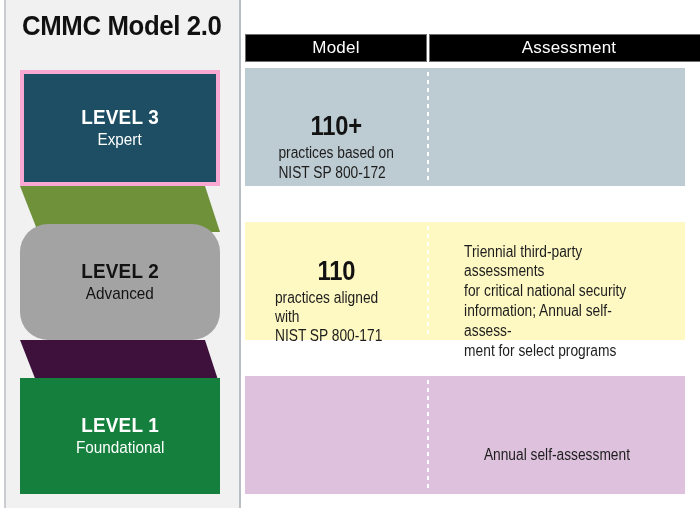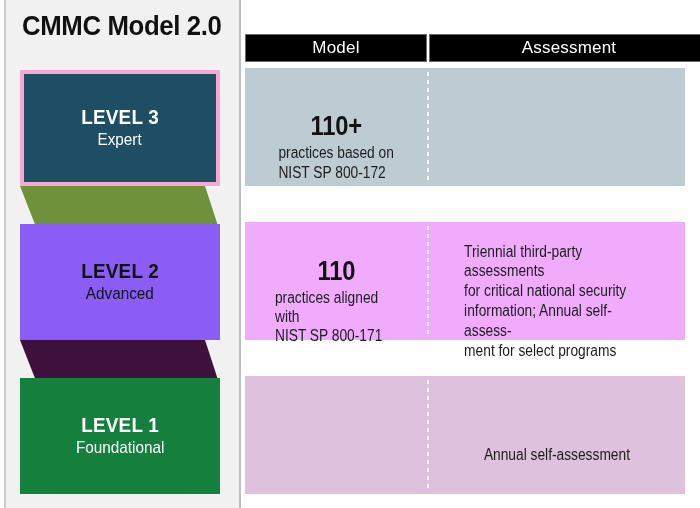--- a/index.html
+++ b/index.html
@@ -213,36 +213,36 @@
     <div class="level-name">LEVEL 3</div>
     <div class="level-desc">Expert</div>
   </div>
 
   <div class="fold" style="top:186px; height:46px;">
     <svg width="200" height="46" viewBox="0 0 200 46">
       <polygon points="0,0 185,0 200,46 18,46" fill="#6f9139"></polygon>
     </svg>
   </div>
 
-  <div class="band" style="left:245px; top:222px; width:440px; height:118px; background:#f0abfc;">
+  <div class="band" style="left:245px; top:222px; width:440px; height:118px; background:#fef9c3;">
     <div class="cell model">
       <div class="big-num">110</div>
       <div class="sub-text">practices aligned with
 NIST SP 800-171</div>
     </div>
     <div class="sep"></div>
     <div class="cell assessment">
       <div class="assess-text">Triennial third-party assessments
 for critical national security
 information; Annual self-assess-
 ment for select programs</div>
     </div>
   </div>
 
-  <div class="level-block l2" style="top:224px; height:116px; background:#8b5cf6;">
+  <div class="level-block l2" style="top:224px; height:116px; background:#a3a3a3;border-radius:28px;">
     <div class="level-name">LEVEL 2</div>
     <div class="level-desc">Advanced</div>
   </div>
 
   <div class="fold" style="top:340px; height:46px;">
     <svg width="200" height="46" viewBox="0 0 200 46">
       <polygon points="0,0 185,0 200,46 18,46" fill="#3d113c"></polygon>
     </svg>
   </div>
 

